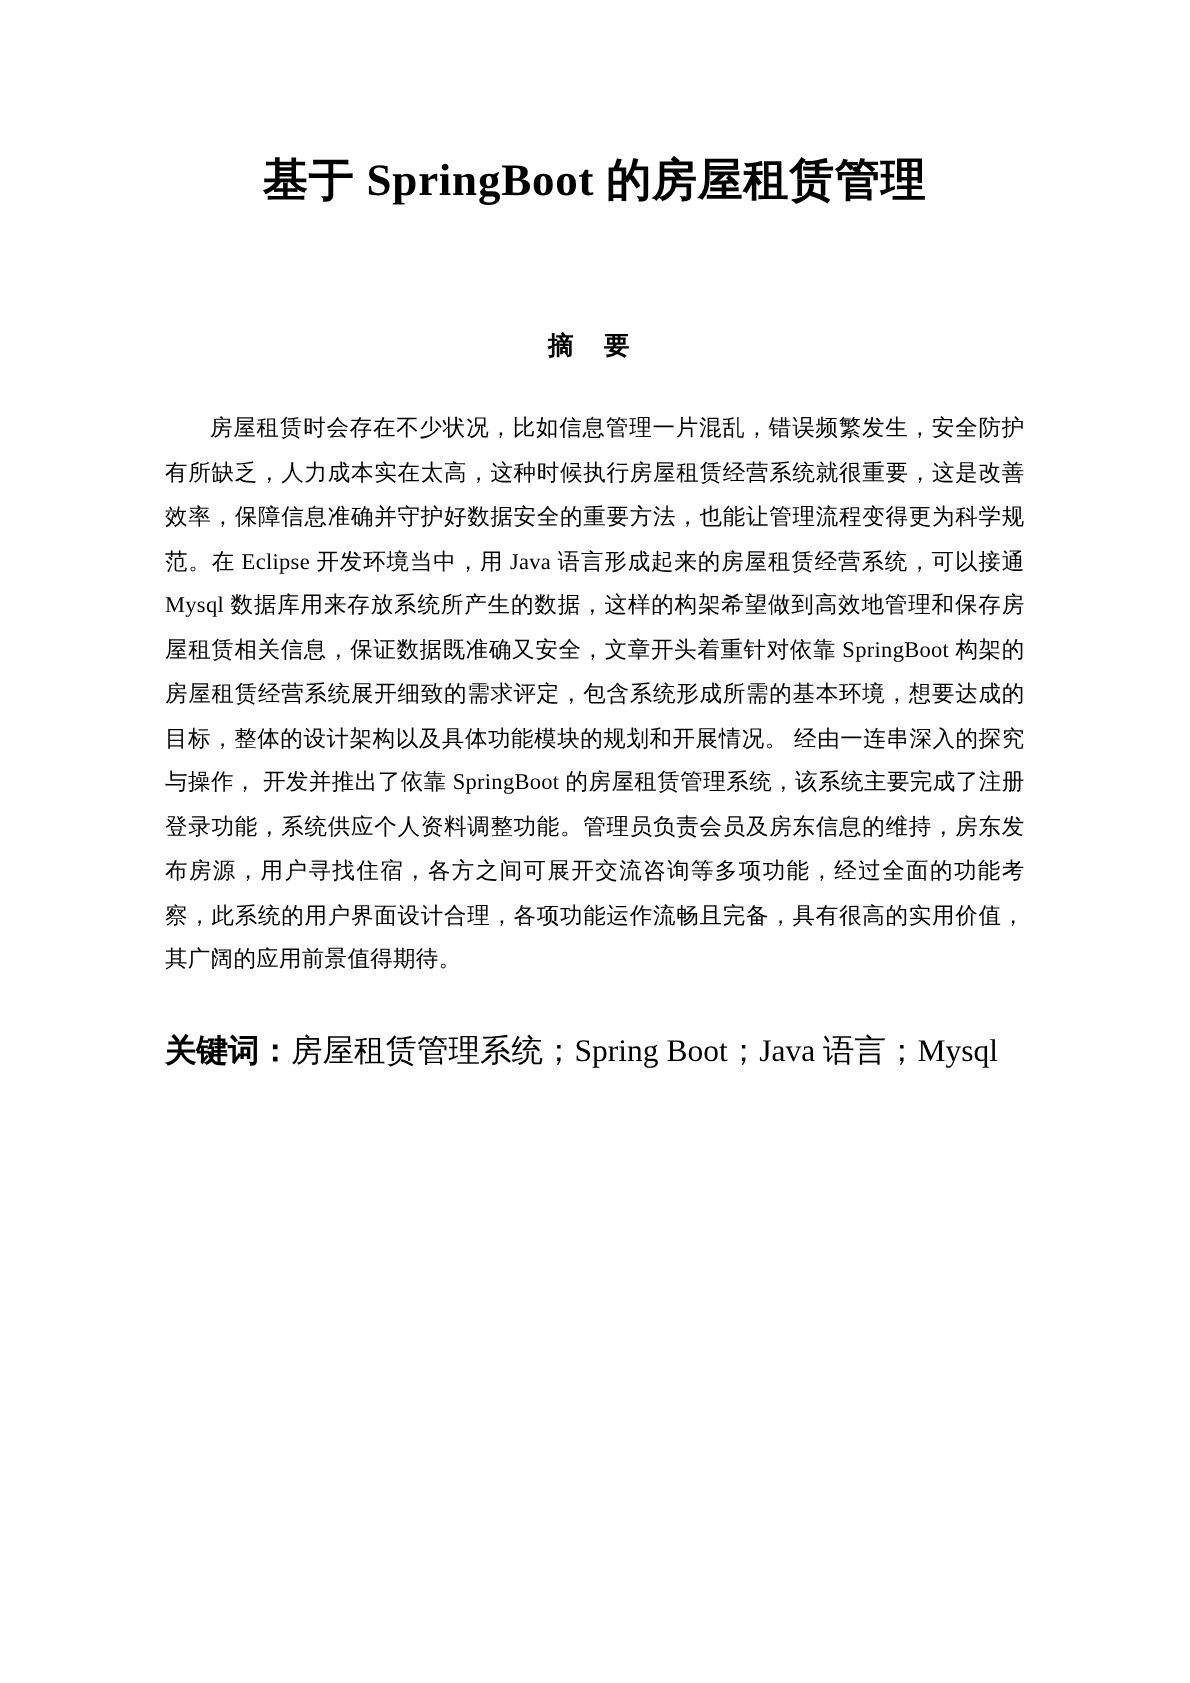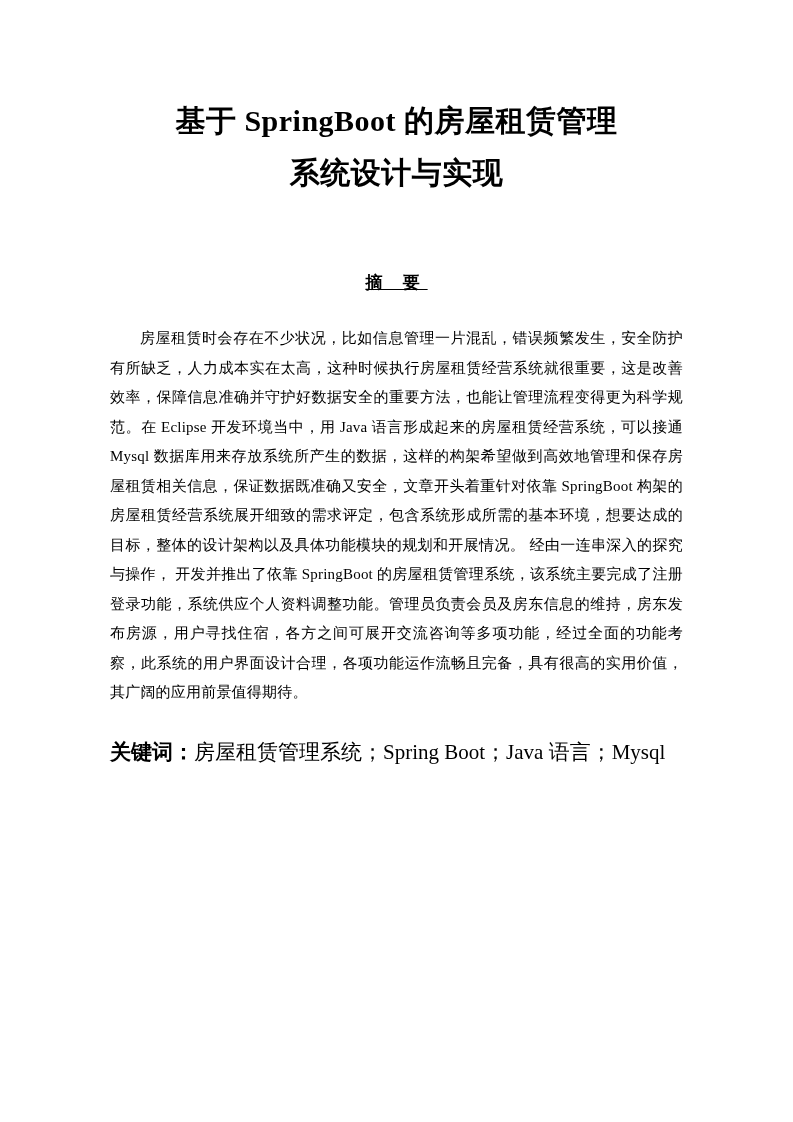--- a/index.html
+++ b/index.html
@@ -34,21 +34,20 @@
   .doc-title .line {
     display: block;
   }
   .abstract-heading {
     text-align: center;
     font-weight: bold;
     font-size: 17px;
     letter-spacing: 8px;
     margin-top: 72px;
     margin-bottom: 0;
-    text-decoration: underline;
   }
   .abstract-body {
     margin-top: 30px;
     font-size: 15px;
     line-height: 29.5px;
     text-align: justify;
     text-justify: inter-ideograph;
     text-indent: 2em;
     letter-spacing: 0.2px;
   }
@@ -62,21 +61,20 @@
     font-weight: bold;
   }
 </style>
 </head>
 <body>
 
 <div class="page">
 
   <h1 class="doc-title">
     <span class="line">基于 SpringBoot 的房屋租赁管理</span>
-    <span class="line">系统设计与实现</span>
   </h1>
 
   <div class="abstract-heading">摘  要</div>
 
   <p class="abstract-body">房屋租赁时会存在不少状况，比如信息管理一片混乱，错误频繁发生，安全防护有所缺乏，人力成本实在太高，这种时候执行房屋租赁经营系统就很重要，这是改善效率，保障信息准确并守护好数据安全的重要方法，也能让管理流程变得更为科学规范。在 Eclipse 开发环境当中，用 Java 语言形成起来的房屋租赁经营系统，可以接通 Mysql 数据库用来存放系统所产生的数据，这样的构架希望做到高效地管理和保存房屋租赁相关信息，保证数据既准确又安全，文章开头着重针对依靠 SpringBoot 构架的房屋租赁经营系统展开细致的需求评定，包含系统形成所需的基本环境，想要达成的目标，整体的设计架构以及具体功能模块的规划和开展情况。  经由一连串深入的探究与操作， 开发并推出了依靠 SpringBoot 的房屋租赁管理系统，该系统主要完成了注册登录功能，系统供应个人资料调整功能。管理员负责会员及房东信息的维持，房东发布房源，用户寻找住宿，各方之间可展开交流咨询等多项功能，经过全面的功能考察，此系统的用户界面设计合理，各项功能运作流畅且完备，具有很高的实用价值，其广阔的应用前景值得期待。</p>
 
   <p class="keywords">
     <span class="kw-label">关键词：</span><span>房屋租赁管理系统；Spring Boot；Java 语言；Mysql</span>
   </p>
 

